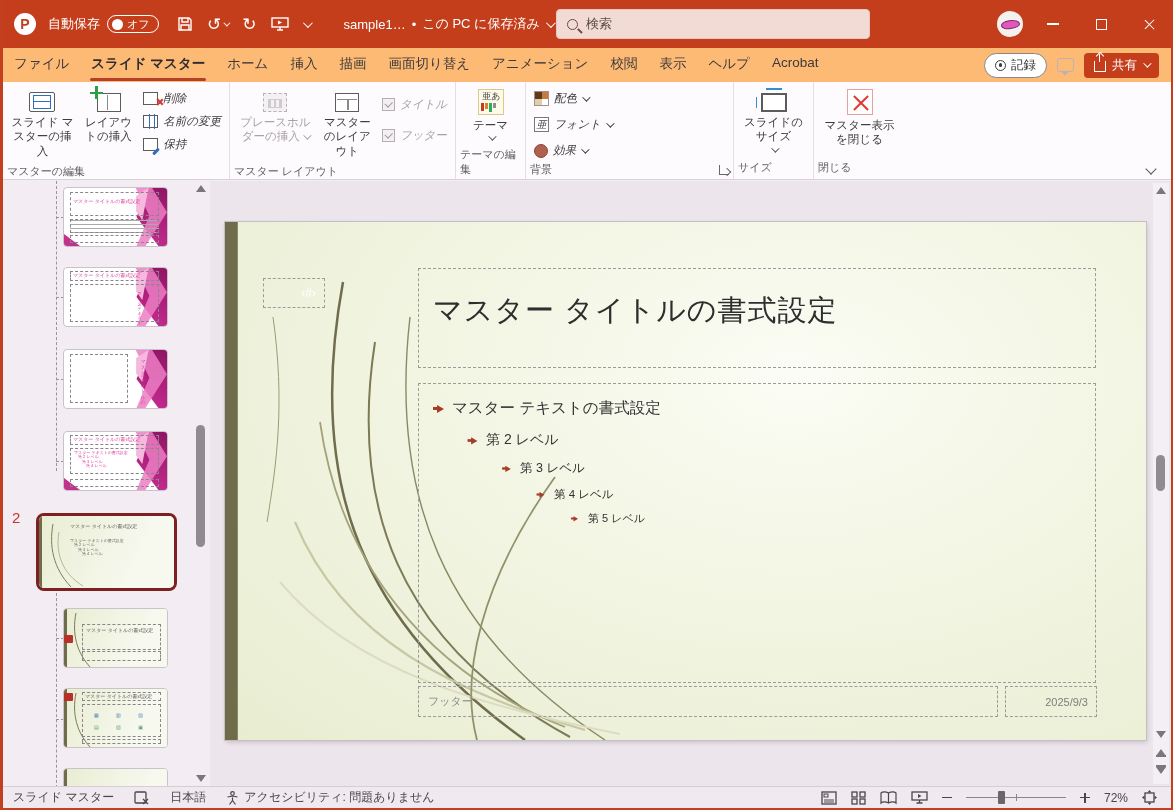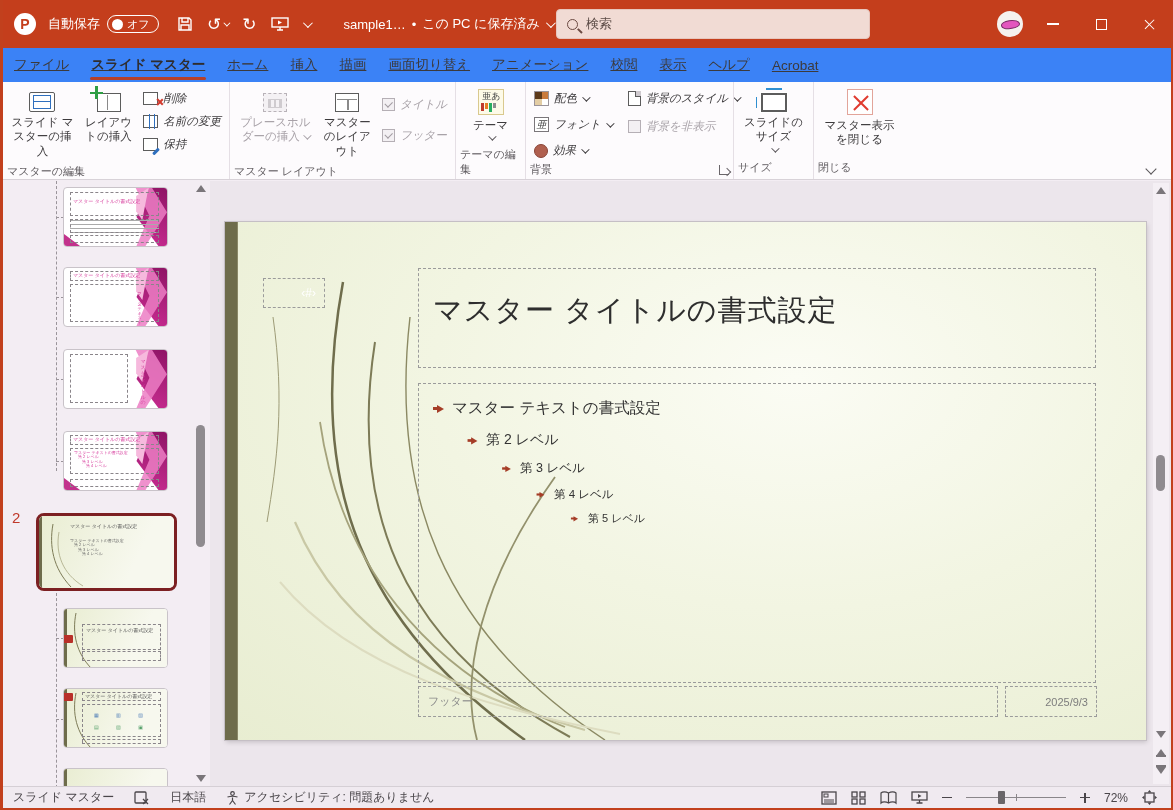--- a/index.html
+++ b/index.html
@@ -28,21 +28,21 @@
   .avatar .blob { position:absolute; left:4px; top:9px; width:19px; height:9px; background:#e356be; border-radius:50% 60% 50% 50%; transform:rotate(-8deg); border:1px solid #7a2a66; }
   .wctrls { position:absolute; right:0; top:0; height:48px; display:flex; }
   .wbtn { width:48px; height:48px; display:flex; align-items:center; justify-content:center; position:relative; }
   .min-g { width:12px; height:1.5px; background:#fff; }
   .max-g { width:11px; height:11px; border:1.3px solid #fff; }
   .x-g { position:relative; width:13px; height:13px; }
   .x-g::before,.x-g::after { content:""; position:absolute; left:6px; top:0; width:1.4px; height:13px; background:#fff; }
   .x-g::before { transform:rotate(45deg); } .x-g::after { transform:rotate(-45deg); }
 
   
-  .tabrow { position:absolute; left:3px; top:48px; width:1168px; height:34px; background:#3b82f6; display:flex; align-items:center; font-size:13.5px; color:#3c3a3c;text-decoration:underline; }
+  .tabrow { position:absolute; left:3px; top:48px; width:1168px; height:34px; background:#fdba74; display:flex; font-size:13.5px; color:#3c3a3c; }
   .rtab { padding:7px 11px; cursor:default; white-space:nowrap; }
   .rtab.active { color:#2f2d2f; font-weight:bold; position:relative; }
   .rtab.active::after { content:""; position:absolute; left:10px; right:10px; bottom:1px; height:3px; background:#b5402a; border-radius:2px; }
   .tab-actions { margin-left:auto; display:flex; align-items:center; gap:10px; padding-right:12px; }
   .record-btn { display:flex; align-items:center; gap:5px; border:1px solid #8a858a; border-radius:14px; background:#fff; padding:3px 10px; font-size:12.5px; color:#333; }
   .rec-dot { width:11px; height:11px; border:1.5px solid #3c3a3c; border-radius:50%; position:relative; }
   .rec-dot::after { content:""; position:absolute; left:2.5px; top:2.5px; width:3.5px; height:3.5px; background:#3c3a3c; border-radius:50%; }
   .comment-ic { width:17px; height:14px; border:1.4px solid #b9b3b9; border-radius:3px; position:relative; }
   .comment-ic::after { content:""; position:absolute; left:3px; bottom:-5px; border-left:4px solid transparent; border-right:4px solid transparent; border-top:5px solid #b9b3b9; }
   .share-btn { display:flex; align-items:center; gap:6px; background:#c43e1c; color:#fff; border-radius:4px; padding:4px 10px; font-size:12.5px; }
@@ -228,20 +228,32 @@
     <span class="rtab active">スライド マスター</span>
     <span class="rtab">ホーム</span>
     <span class="rtab">挿入</span>
     <span class="rtab">描画</span>
     <span class="rtab">画面切り替え</span>
     <span class="rtab">アニメーション</span>
     <span class="rtab">校閲</span>
     <span class="rtab">表示</span>
     <span class="rtab">ヘルプ</span>
     <span class="rtab">Acrobat</span>
+    <div class="tab-actions">
+      <span class="record-btn">
+        <span class="rec-dot"></span>
+        <span>記録</span>
+      </span>
+      <span class="comment-ic"></span>
+      <span class="share-btn">
+        <span class="share-g"></span>
+        <span>共有</span>
+        <span class="chevd"></span>
+      </span>
+    </div>
   </div>
 
   <div class="ribbon">
 
     <div class="rgroup" style="width:226px">
       <div class="rg-body">
         <div class="bb" style="width:74px">
           <span class="ic ic-slide28"></span>
           <span class="lbl">スライド マスターの挿入</span>
         </div>
@@ -324,31 +336,20 @@
             </div>
           <div class="sb">
               <span class="ic ic-fonts">亜</span>
               <span>フォント</span>
               <span class="chevd"></span>
             </div>
           <div class="sb">
               <span class="ic ic-effects"></span>
               <span>効果</span>
               <span class="chevd"></span>
-            </div>
-        </div>
-        <div class="smallcol" style="gap:9px">
-          <div class="sb">
-              <span class="ic ic-bgstyle"></span>
-              <span>背景のスタイル</span>
-              <span class="chevd"></span>
-            </div>
-          <div class="sb dis">
-              <span class="cbx"></span>
-              <span>背景を非表示</span>
             </div>
         </div>
       </div>
       <div class="rg-label">背景</div>
       <span class="dlg-launcher"></span>
     </div>
 
     <div class="rgroup" style="width:80px">
       <div class="rg-body" style="justify-content:center; width:100%">
         <div class="bb" style="width:70px">

